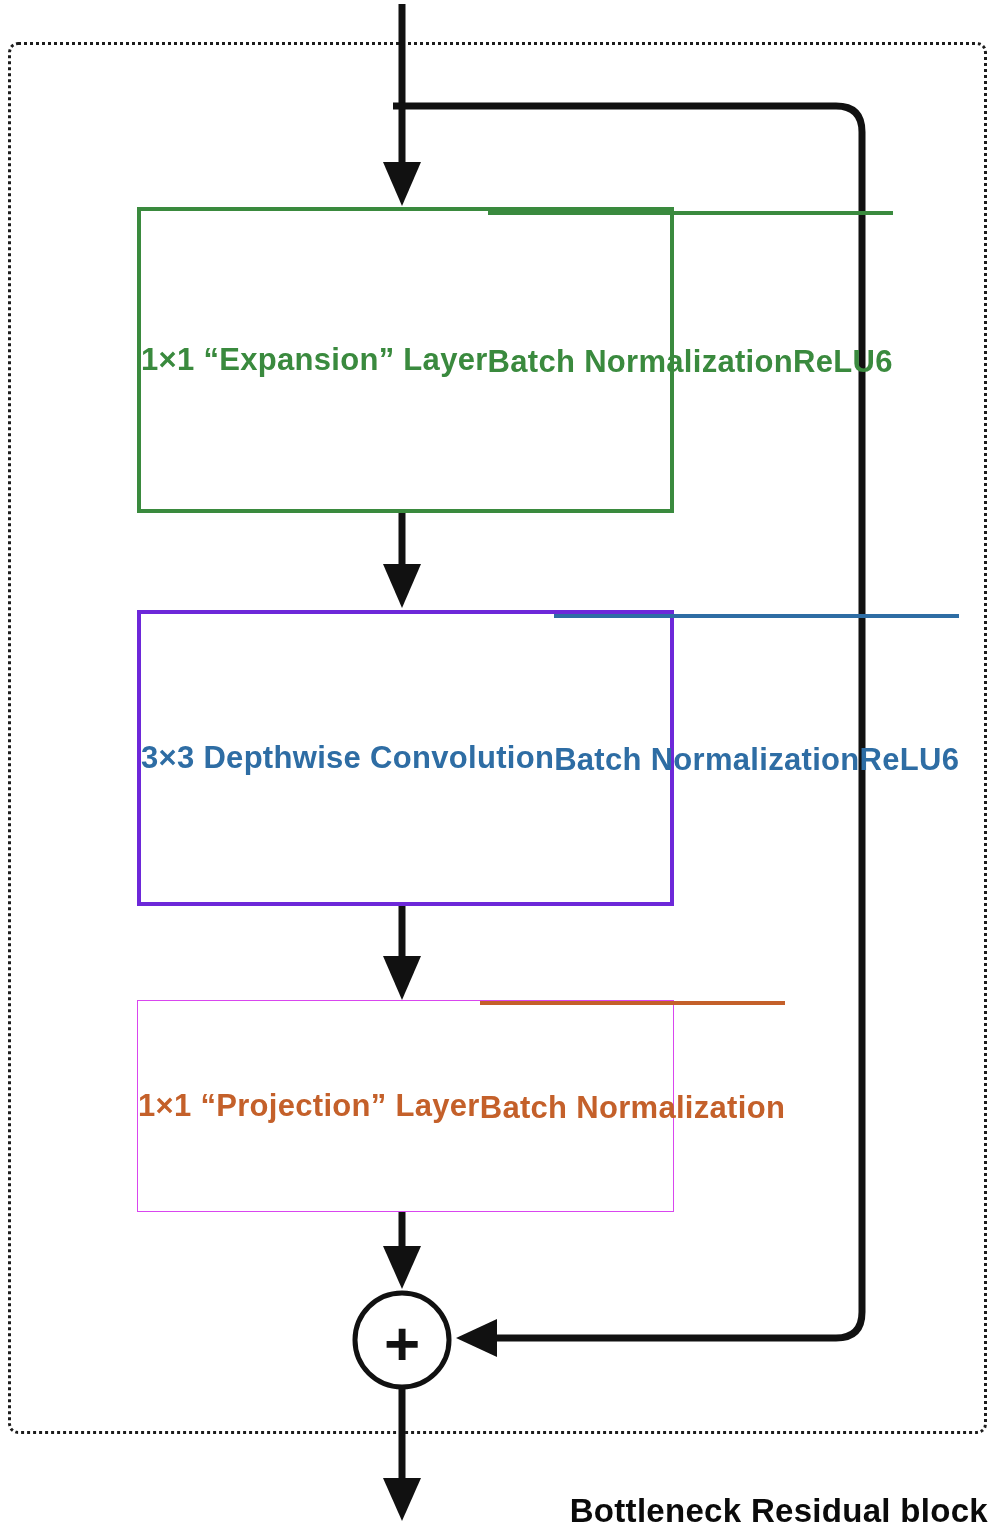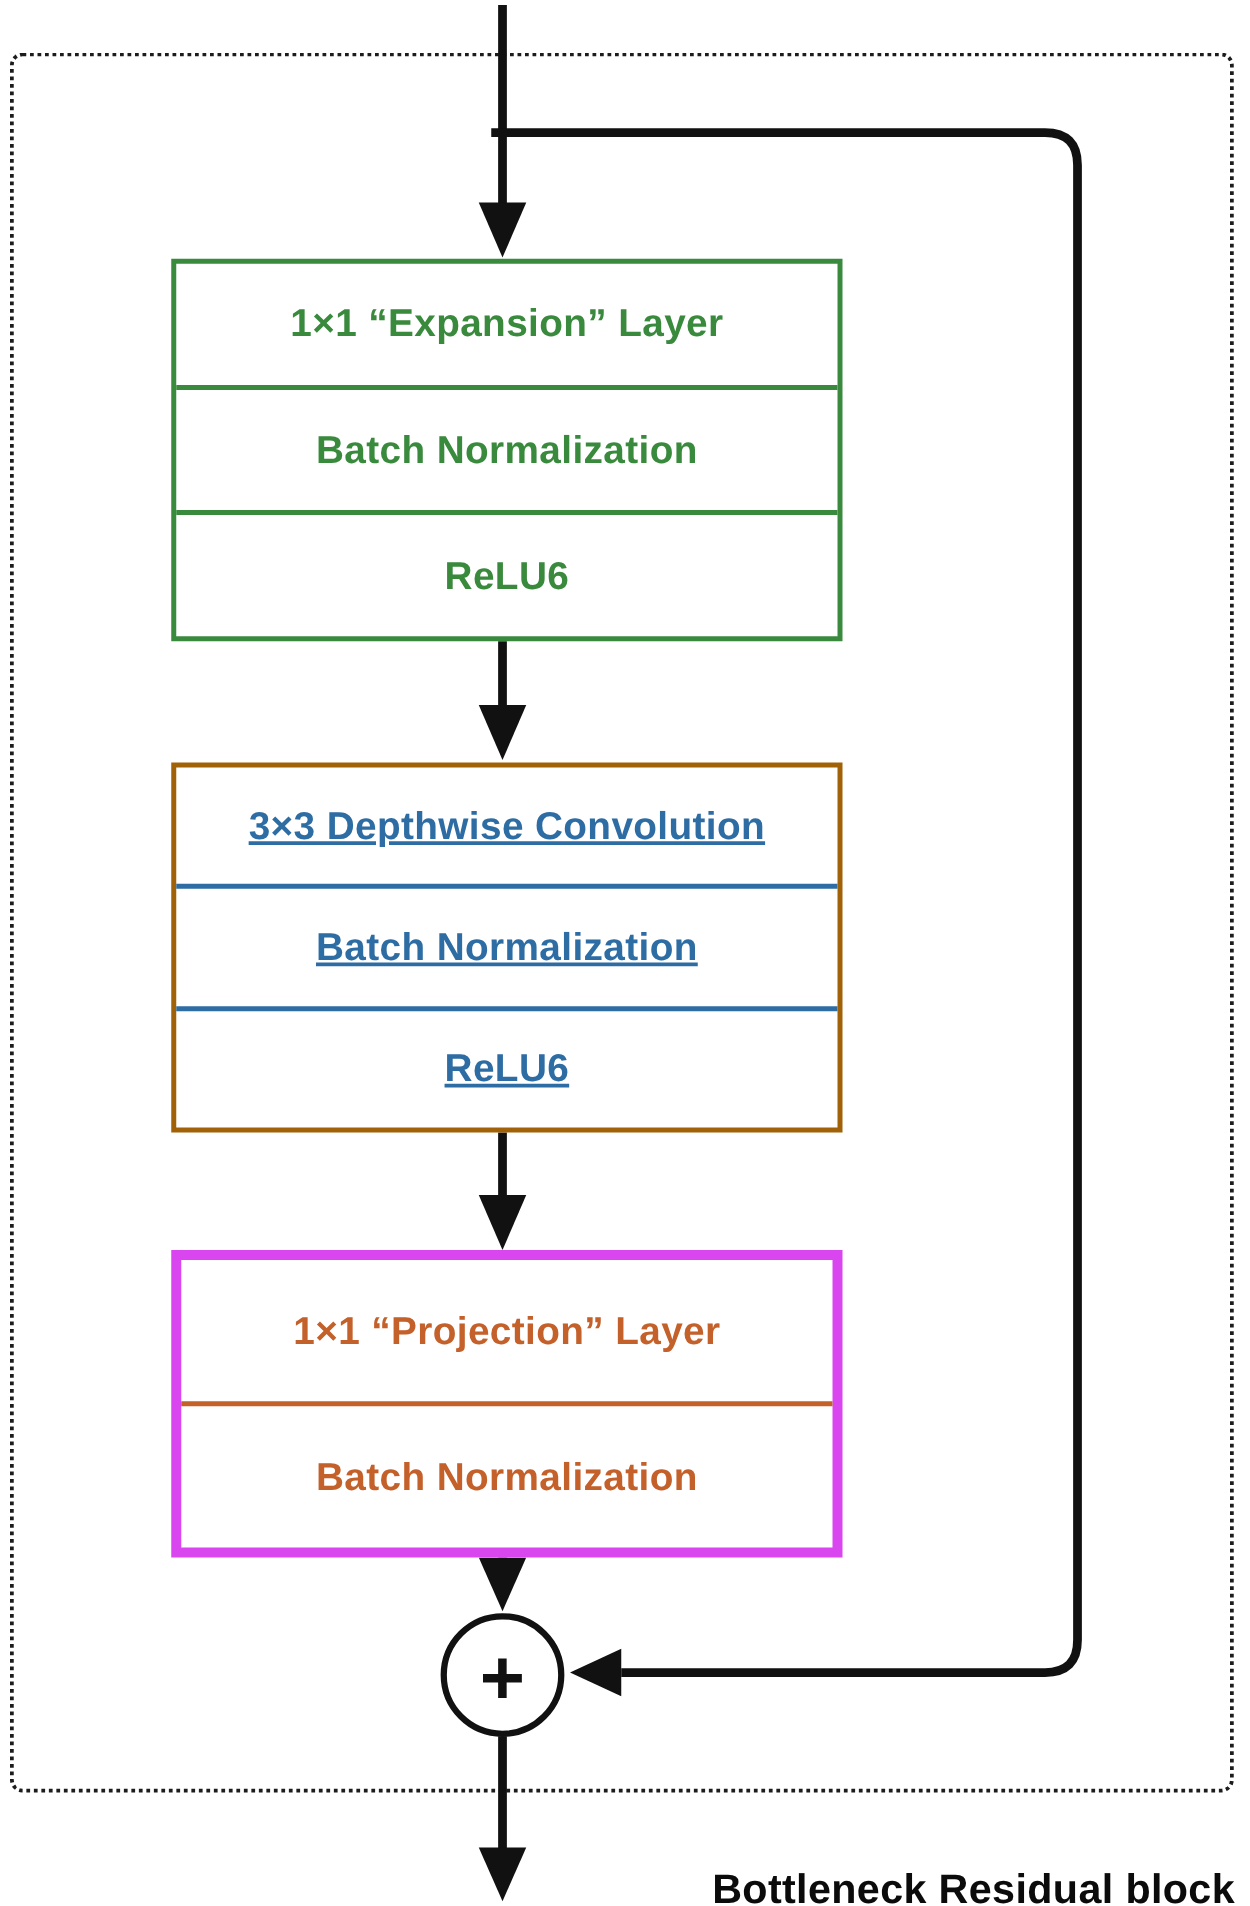--- a/index.html
+++ b/index.html
@@ -32,21 +32,21 @@
     width: 1000px;
     height: 1525px;
   }
   .block {
     position: absolute;
     left: 137px;
     width: 537px;
     box-sizing: border-box;
     background: #ffffff;
     display: flex;
-    flex-direction: column;
+    flex-direction: row;
   }
   .block .row {
     flex: 1;
     display: flex;
     align-items: center;
     justify-content: center;
     font-size: 31px;
     font-weight: 600;
     letter-spacing: 0.3px;
     white-space: nowrap;
@@ -55,30 +55,29 @@
     top: 207px;
     height: 306px;
     border: 4px solid #3a8a3e;
     color: #3a8a3e;
   }
   .block-expansion .row + .row { border-top: 4px solid #3a8a3e; }
 
   .block-depthwise {
     top: 610px;
     height: 296px;
-    border: 4px solid #a16207;
+    border: 4px solid #6d28d9;
     color: #2e6da4;
-    text-decoration: underline;
   }
   .block-depthwise .row + .row { border-top: 4px solid #2e6da4; }
 
   .block-projection {
     top: 1000px;
-    height: 246px;
-    border: 8px solid #d946ef;
+    height: 212px;
+    border: 1px solid #d946ef;
     color: #c4602a;
   }
   .block-projection .row + .row { border-top: 4px solid #c4602a; }
 
   .caption {
     position: absolute;
     left: 400px;
     top: 1452px;
     width: 588px;
     text-align: right;

